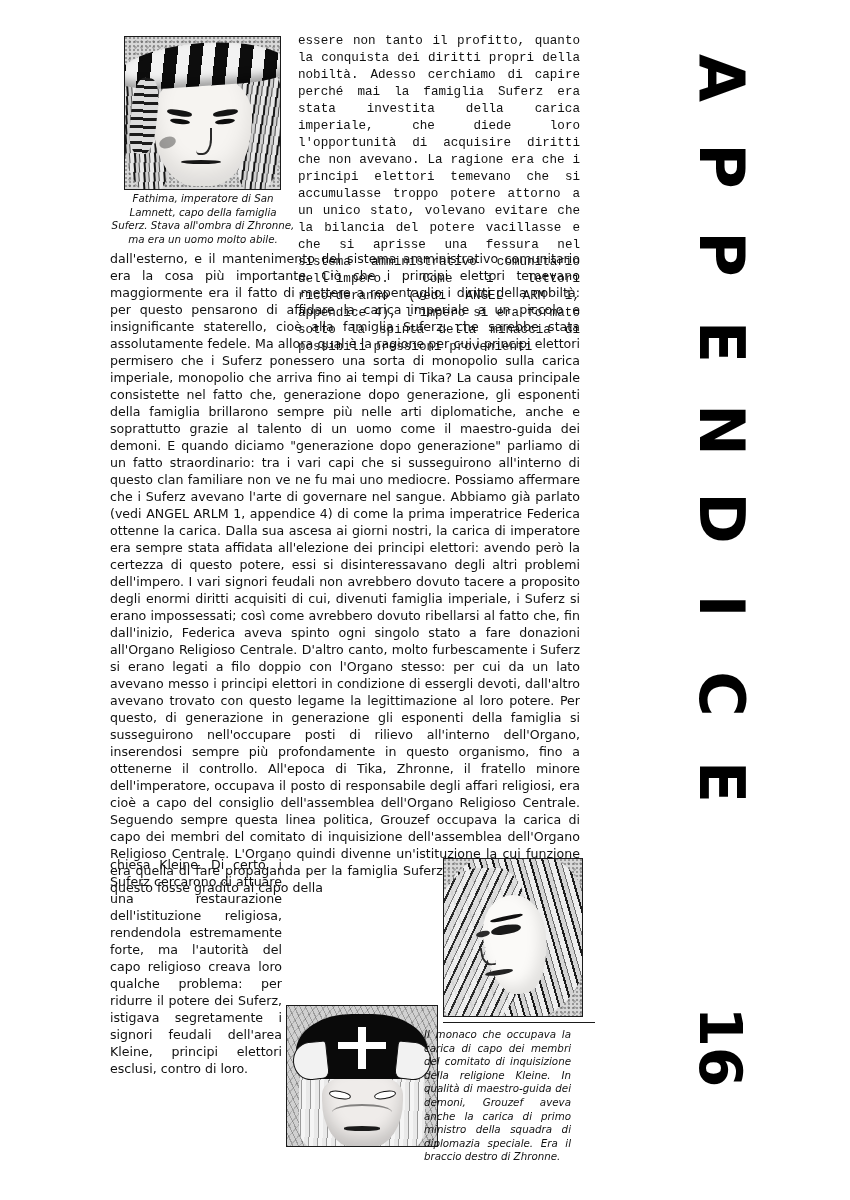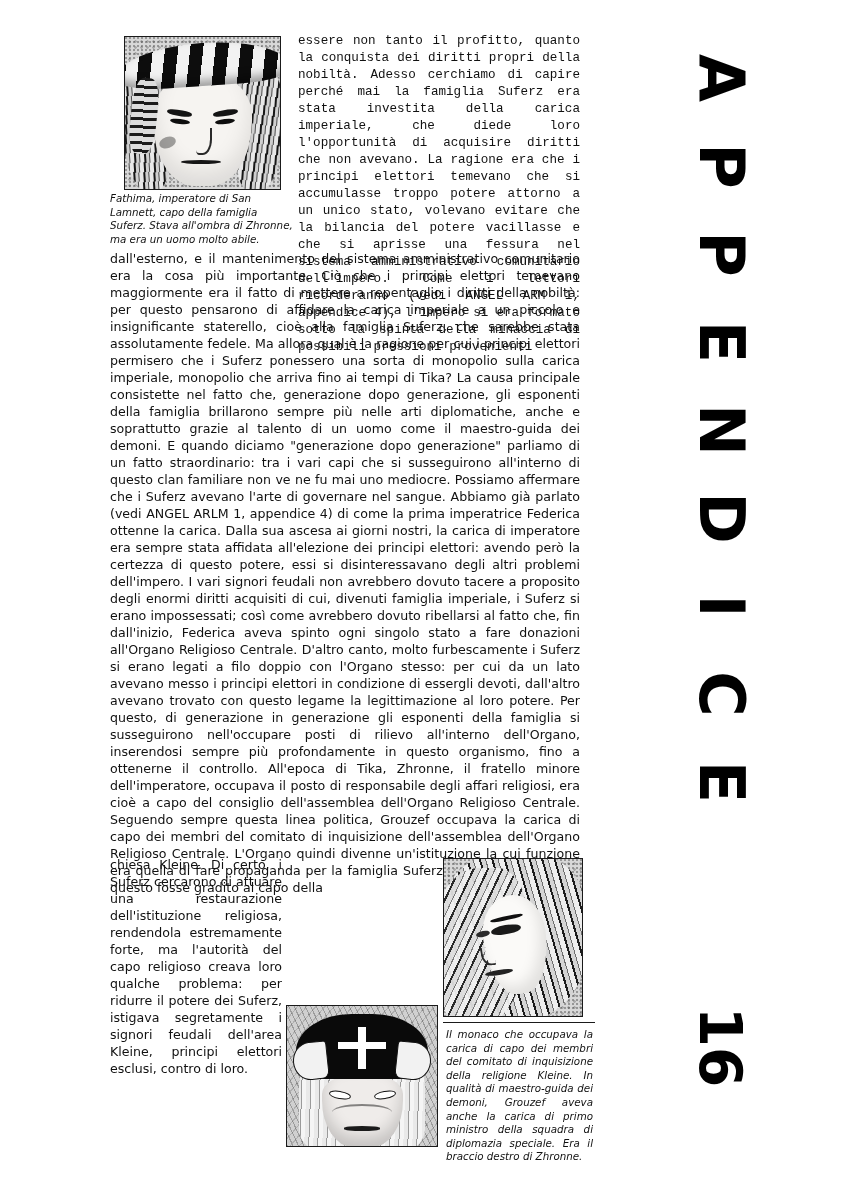--- a/index.html
+++ b/index.html
@@ -298,29 +298,29 @@
     font-style: italic;
     font-size: 10.3px;
     line-height: 13.6px;
     color: #111111;
     text-align: justify;
   }
   #caption-fathima {
     left: 110px;
     top: 192px;
     width: 186px;
-    text-align: left;
+    text-align: center;
   }
   #caption-zhronne {
     left: 300px;
     top: 860px;
     width: 133px;
   }
   #caption-grouzef {
-    left: 446px;
+    left: 424px;
     top: 1028px;
     width: 147px;
   }
   #caption-grouzef-line {
     position: absolute;
     left: 443px;
     top: 1022px;
     width: 152px;
     height: 1px;
     background: #1a1a1a;

